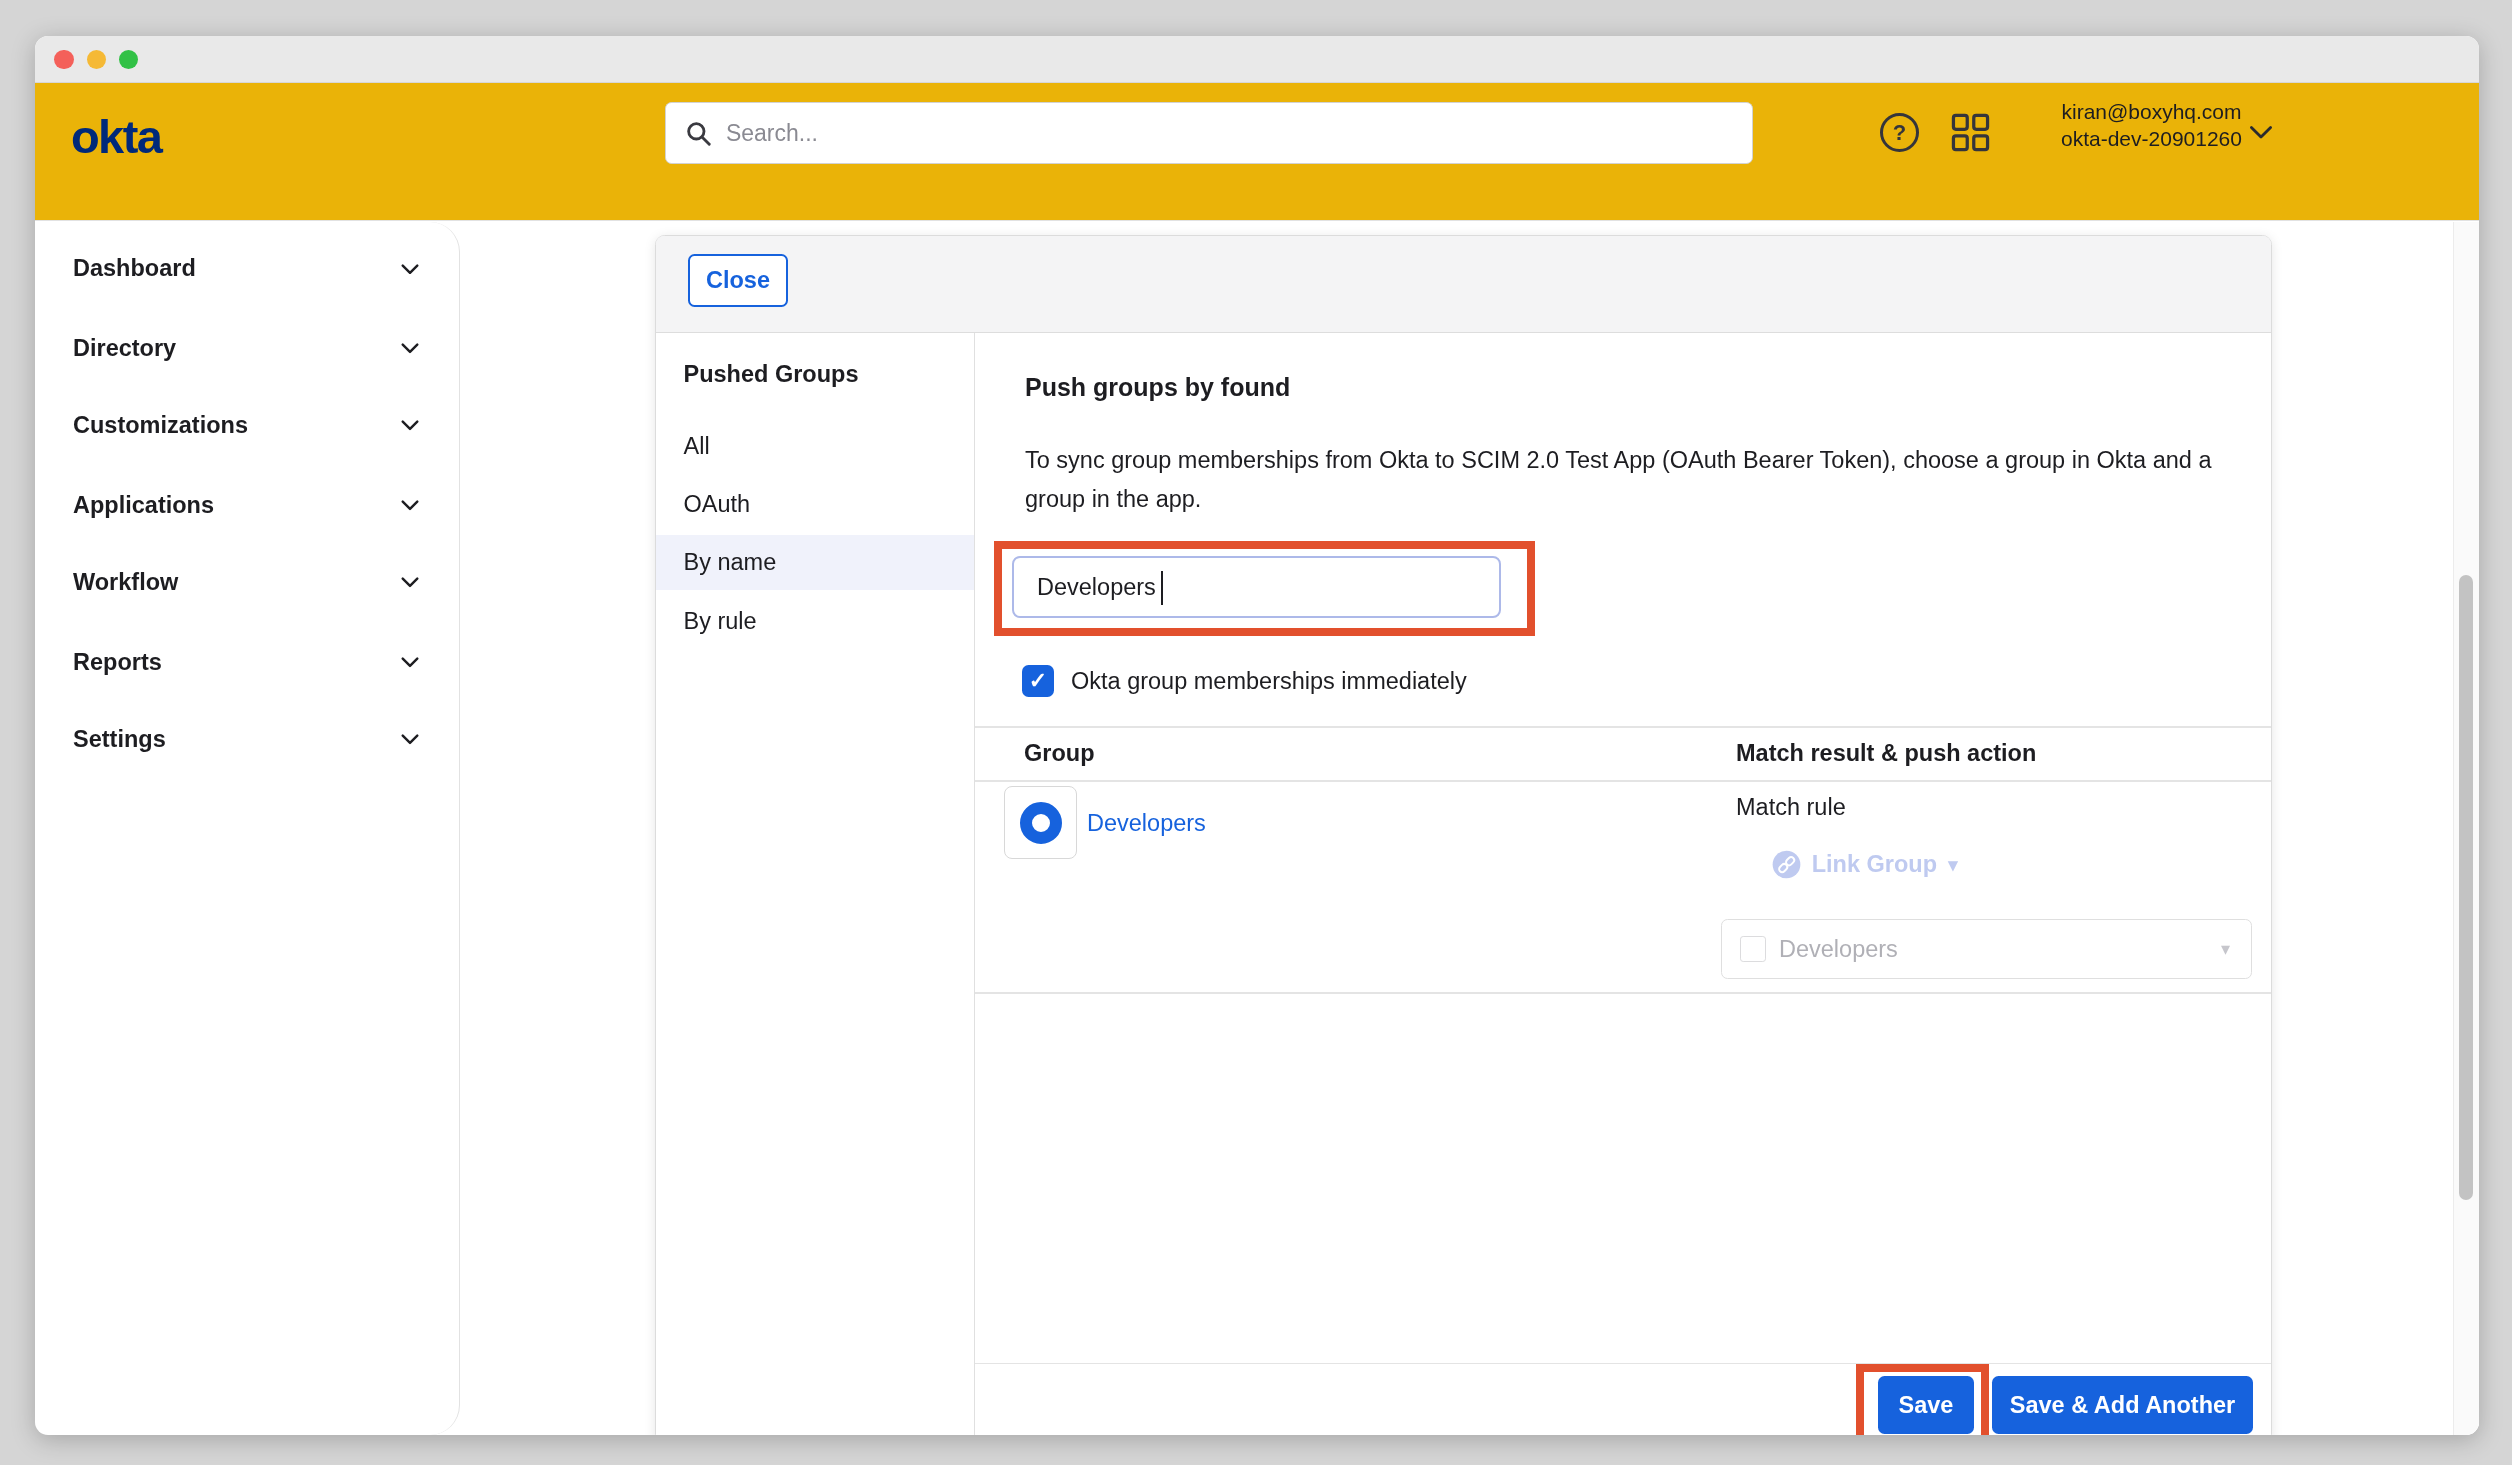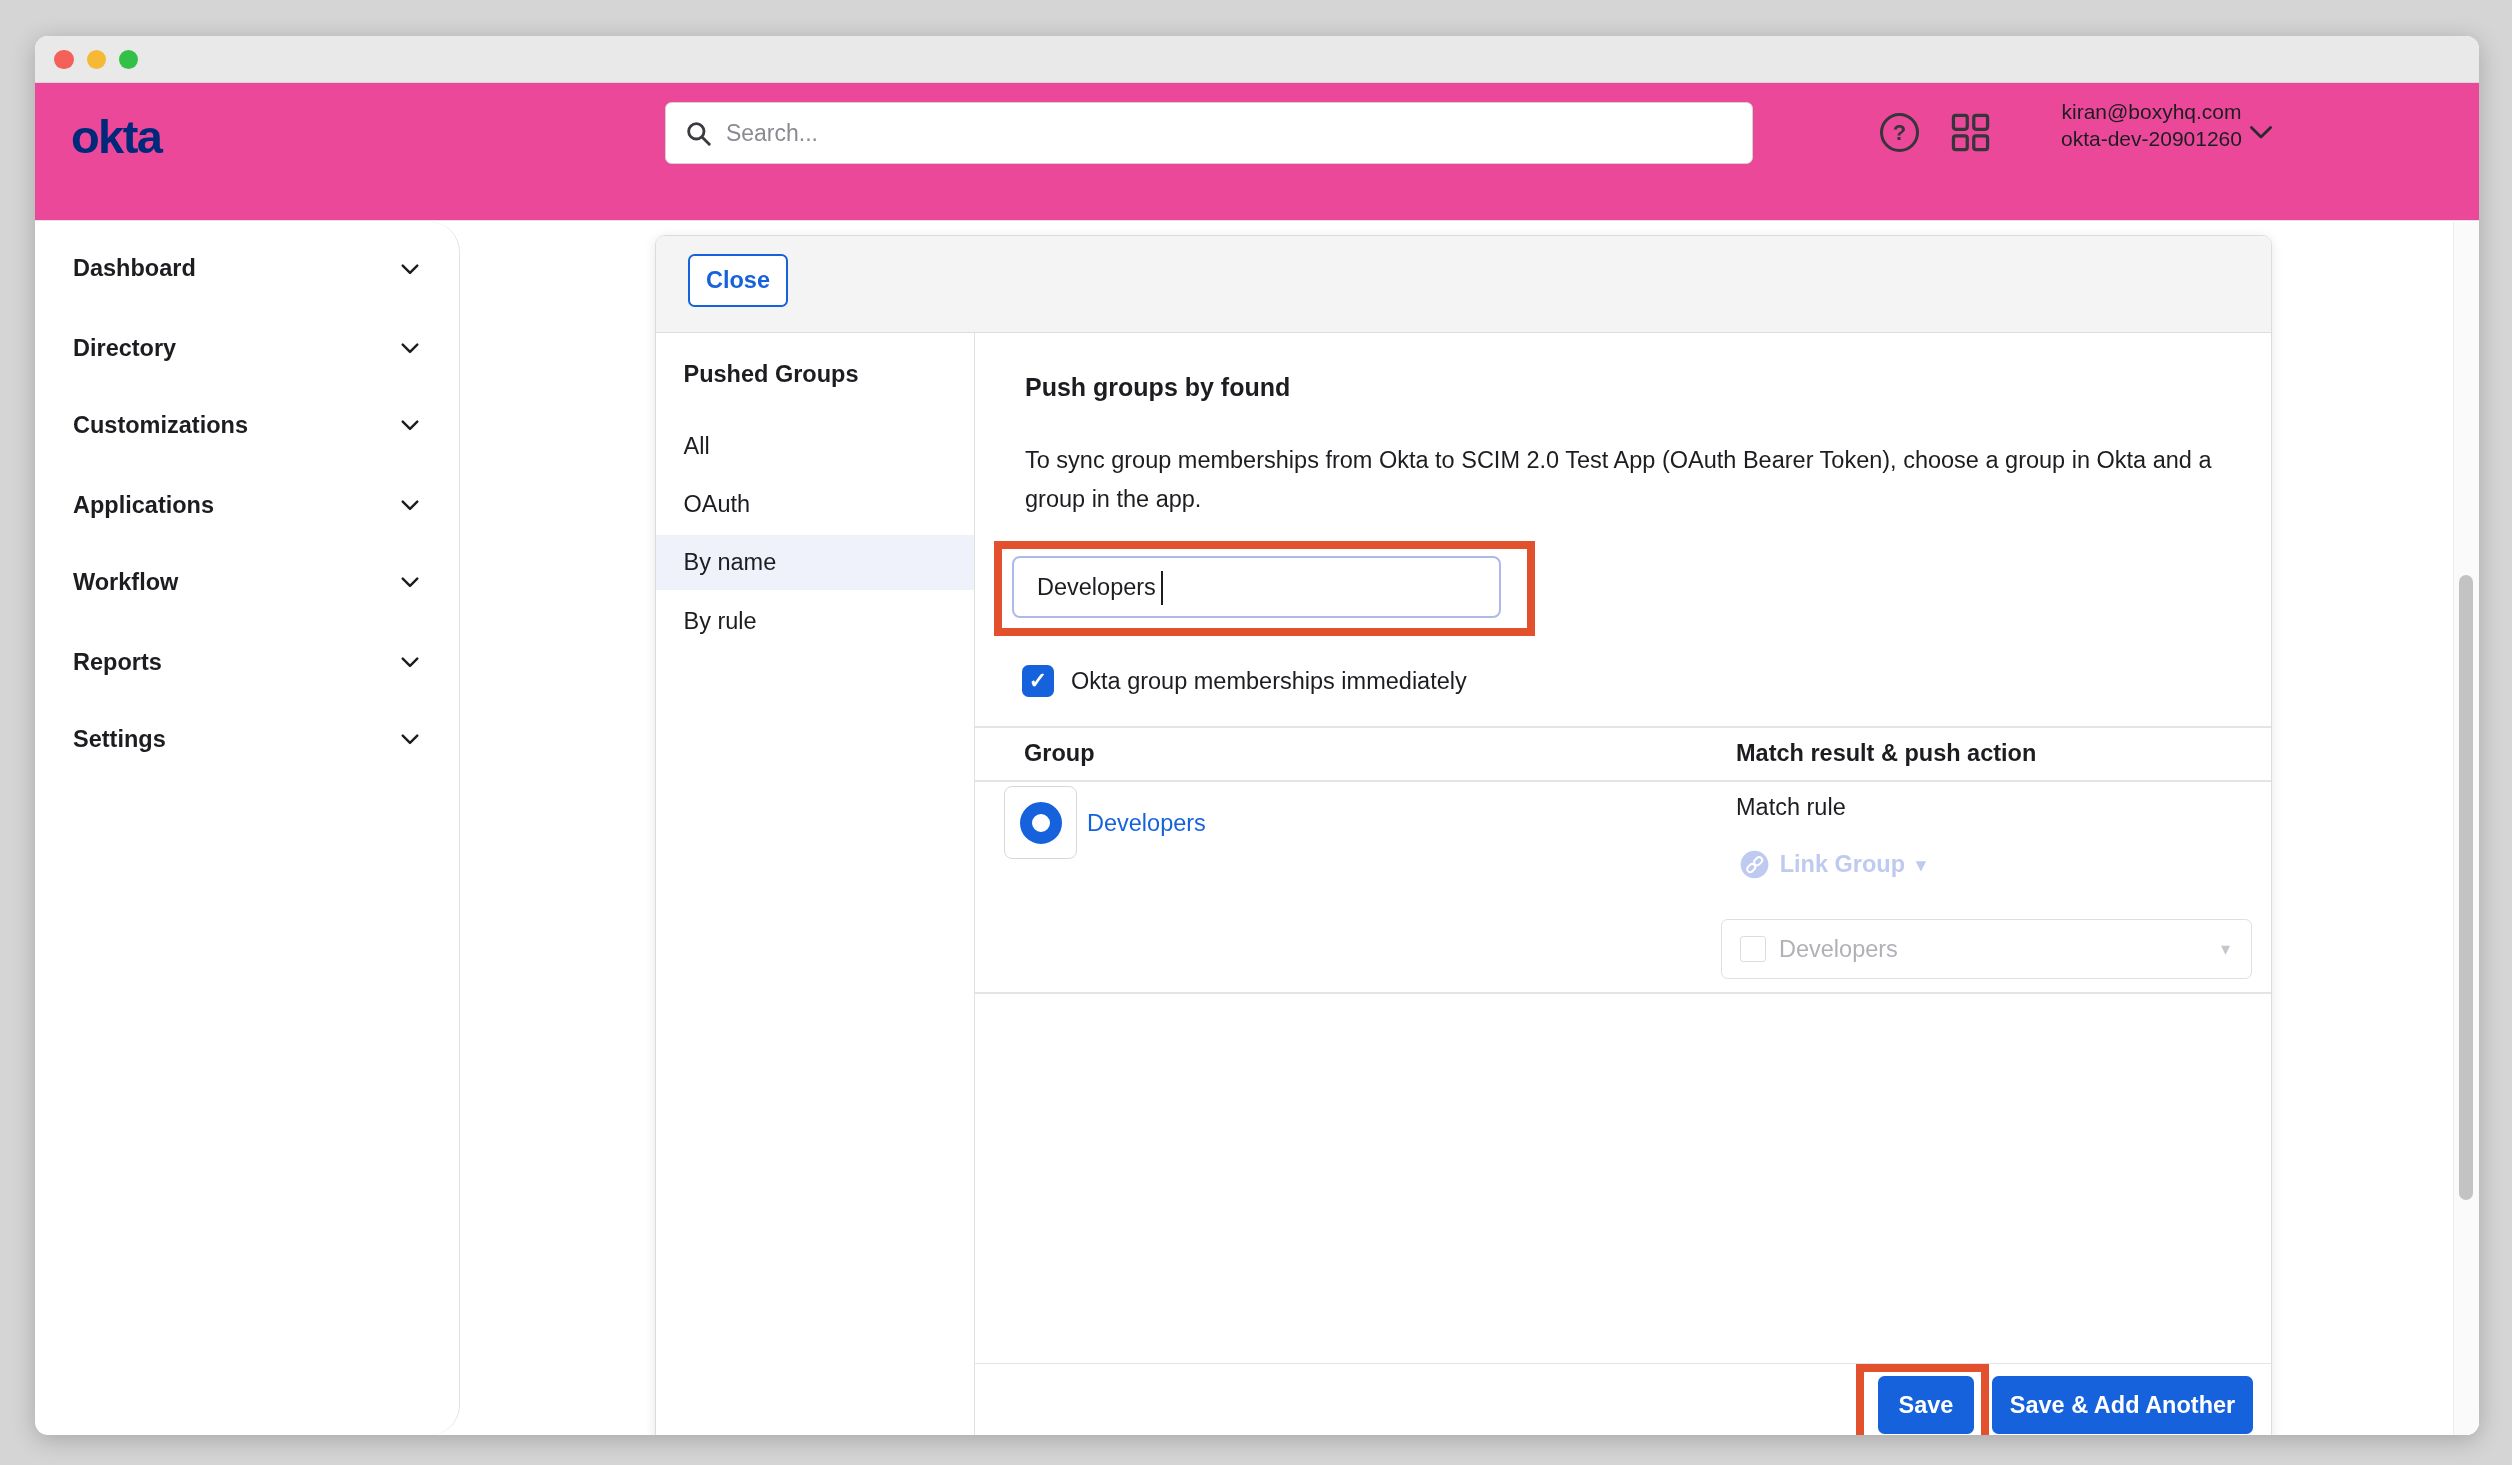--- a/index.html
+++ b/index.html
@@ -13,21 +13,21 @@
     background:#fff; border-radius:13px; overflow:hidden;
     box-shadow:0 4.9px 24px rgba(0,0,0,.22);
   }
   
   .titlebar { position:absolute; left:0; top:0; right:0; height:47px; background:#e9e9e9; border-bottom:1.6px solid #d7d7d7; }
   .dot { position:absolute; top:13.8px; width:19.4px; height:19.4px; border-radius:50%; }
   .dot.r { left:19.4px;  background:var(--mac-red,#f4605a); }
   .dot.y { left:52px;  background:var(--mac-yellow,#f5b935); }
   .dot.g { left:84px; background:var(--mac-green,#32c146); }
   
-  .appheader { position:absolute; left:0; top:47px; right:0; height:138px; background:#ec4899; border-bottom:1.6px solid #e2e2e2; }
+  .appheader { position:absolute; left:0; top:47px; right:0; height:138px; background:#eab308; border-bottom:1.6px solid #e2e2e2; }
   .logo { position:absolute; left:36px; top:26px; font-size:47px; font-weight:700; letter-spacing:-1.6px; color:var(--logo-navy,#00297a); }
   .search { position:absolute; left:630px; top:19.4px; width:1088px; height:62px; background:#fff;
             border:1.6px solid #d2d2d2; border-radius:6.5px; display:flex; align-items:center; padding:0 19.4px; }
   .search input { border:none; outline:none; font-size:23px; font-family:inherit; color:#1d1d21; flex:1; margin-left:13px; background:transparent; }
   .search input::placeholder { color:#8a8a92; }
   .help-circle { position:absolute; left:1845px; top:30px; width:39px; height:39px; border:3.2px solid #35353b; border-radius:50%;
                  display:flex; align-items:center; justify-content:center; font-size:22px; font-weight:700; color:#35353b; }
   .grid-icon { position:absolute; left:1916px; top:30px; }
   .account { position:absolute; left:1987px; top:14.6px; width:259px; text-align:center; font-size:21px; line-height:27.5px; color:#1d1d21; }
   .acct-chevron { position:absolute; left:2214px; top:42px; }
@@ -77,21 +77,21 @@
   .t-line.l1 { top:393px; } .t-line.l2 { top:447px; } .t-line.l3 { top:659px; }
   .col-head { position:absolute; top:407px; font-size:23.5px; font-weight:700; }
   .col-head.c1 { left:49px; } .col-head.c2 { left:761px; }
   .grp-icon-box { position:absolute; left:29px; top:453px; width:73px; height:73px; border:1.6px solid #d8d8d8;
                   border-radius:8px; background:#fff; }
   .grp-donut { position:absolute; left:14.6px; top:14.6px; width:42px; height:42px; border-radius:50%;
                border:12px solid var(--primary-blue,#1662dd); }
   .grp-link { position:absolute; left:112px; top:477px; font-size:23.5px; color:var(--primary-blue,#1662dd);
               text-decoration:none; cursor:pointer; }
   .match-found { position:absolute; left:761px; top:461px; font-size:23.5px; }
-  .link-group { position:absolute; left:764px; top:516px; display:flex; align-items:center; color:var(--link-group-faded,#bfcaf0);
+  .link-group { position:absolute; left:796px; top:516px; display:flex; align-items:center; color:var(--link-group-faded,#bfcaf0);
                 font-size:23.5px; font-weight:700; cursor:default; }
   .link-group .caret { font-size:18.6px; margin-left:11.3px; }
   .link-group .txt { margin-left:9.7px; }
   .dis-select { position:absolute; left:746px; top:586px; width:531px; height:60px; border:1.6px solid #dfdfdf;
                 border-radius:6.5px; display:flex; align-items:center; background:#fff; }
   .ghost-box { width:26px; height:26px; border:1.6px solid #dcdcde; border-radius:3.2px; margin-left:18px; }
   .dis-select .val { font-size:23.5px; color:#b0b0b6; margin-left:13px; }
   .dis-select .caret { margin-left:auto; margin-right:21px; font-size:18px; color:#c6c6cc; }
   .dlg-footer { position:absolute; left:0; right:0; top:1030px; height:81px; border-top:1.6px solid #e4e4e4; }
   .btn-primary { position:absolute; top:12px; height:58px; background:var(--primary-blue,#1662dd); color:#fff;

